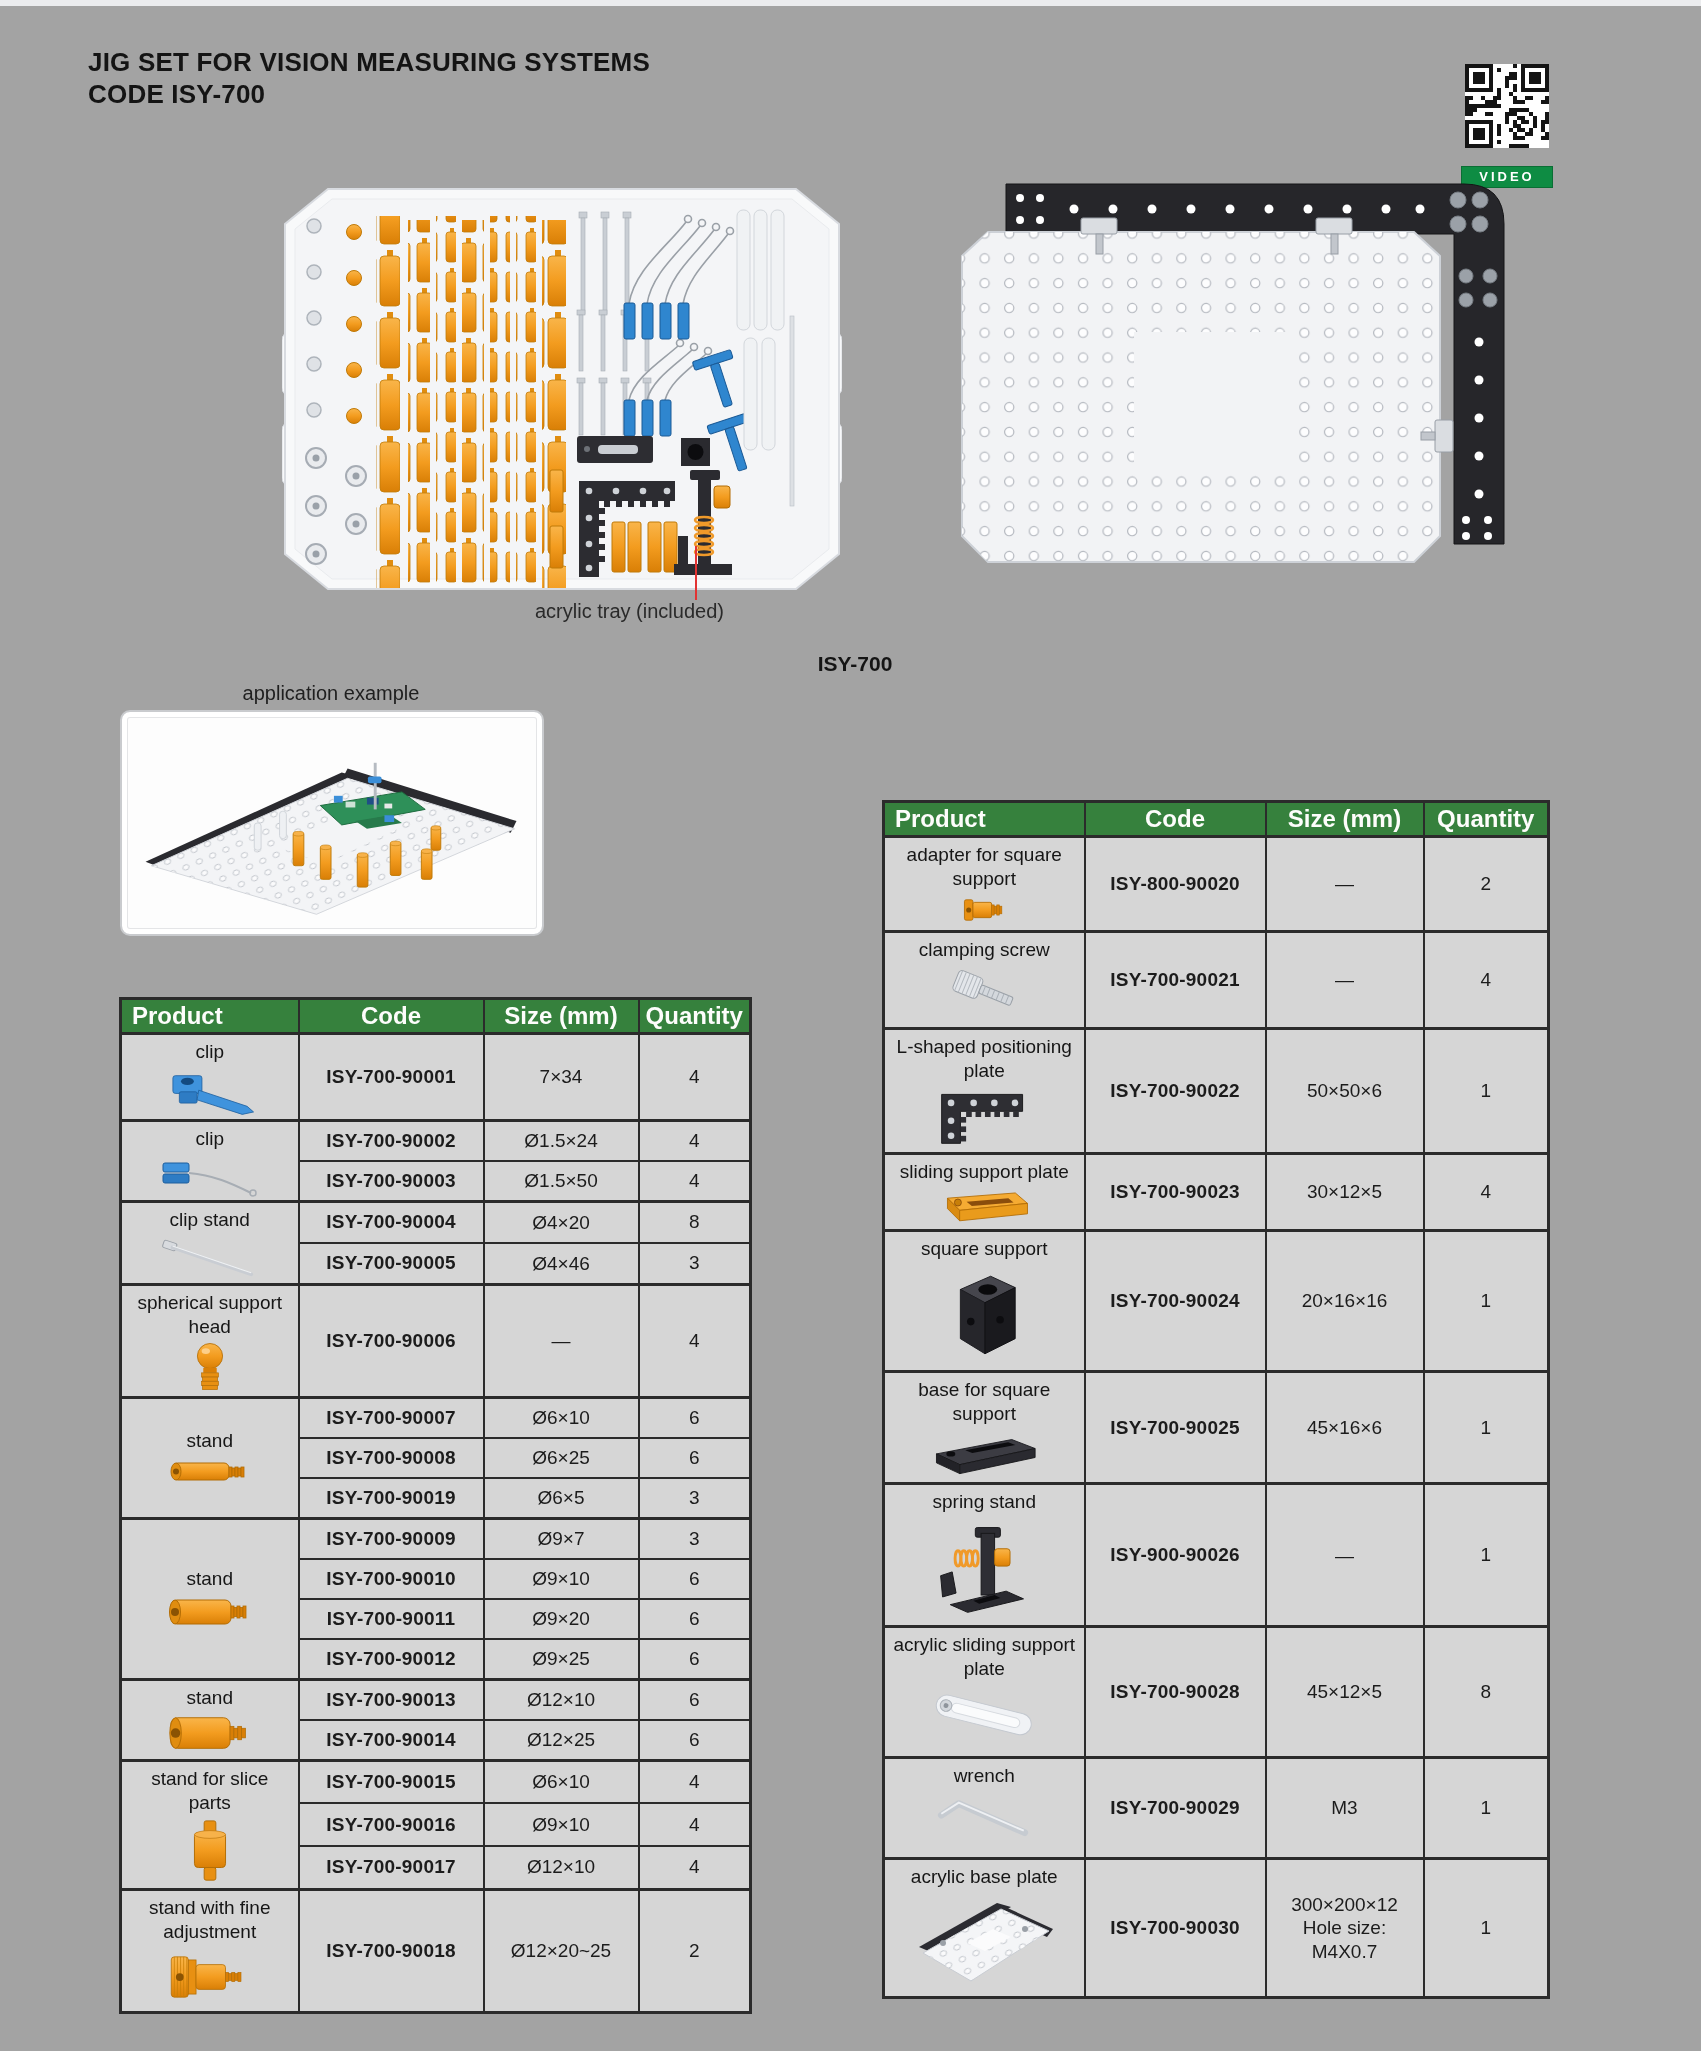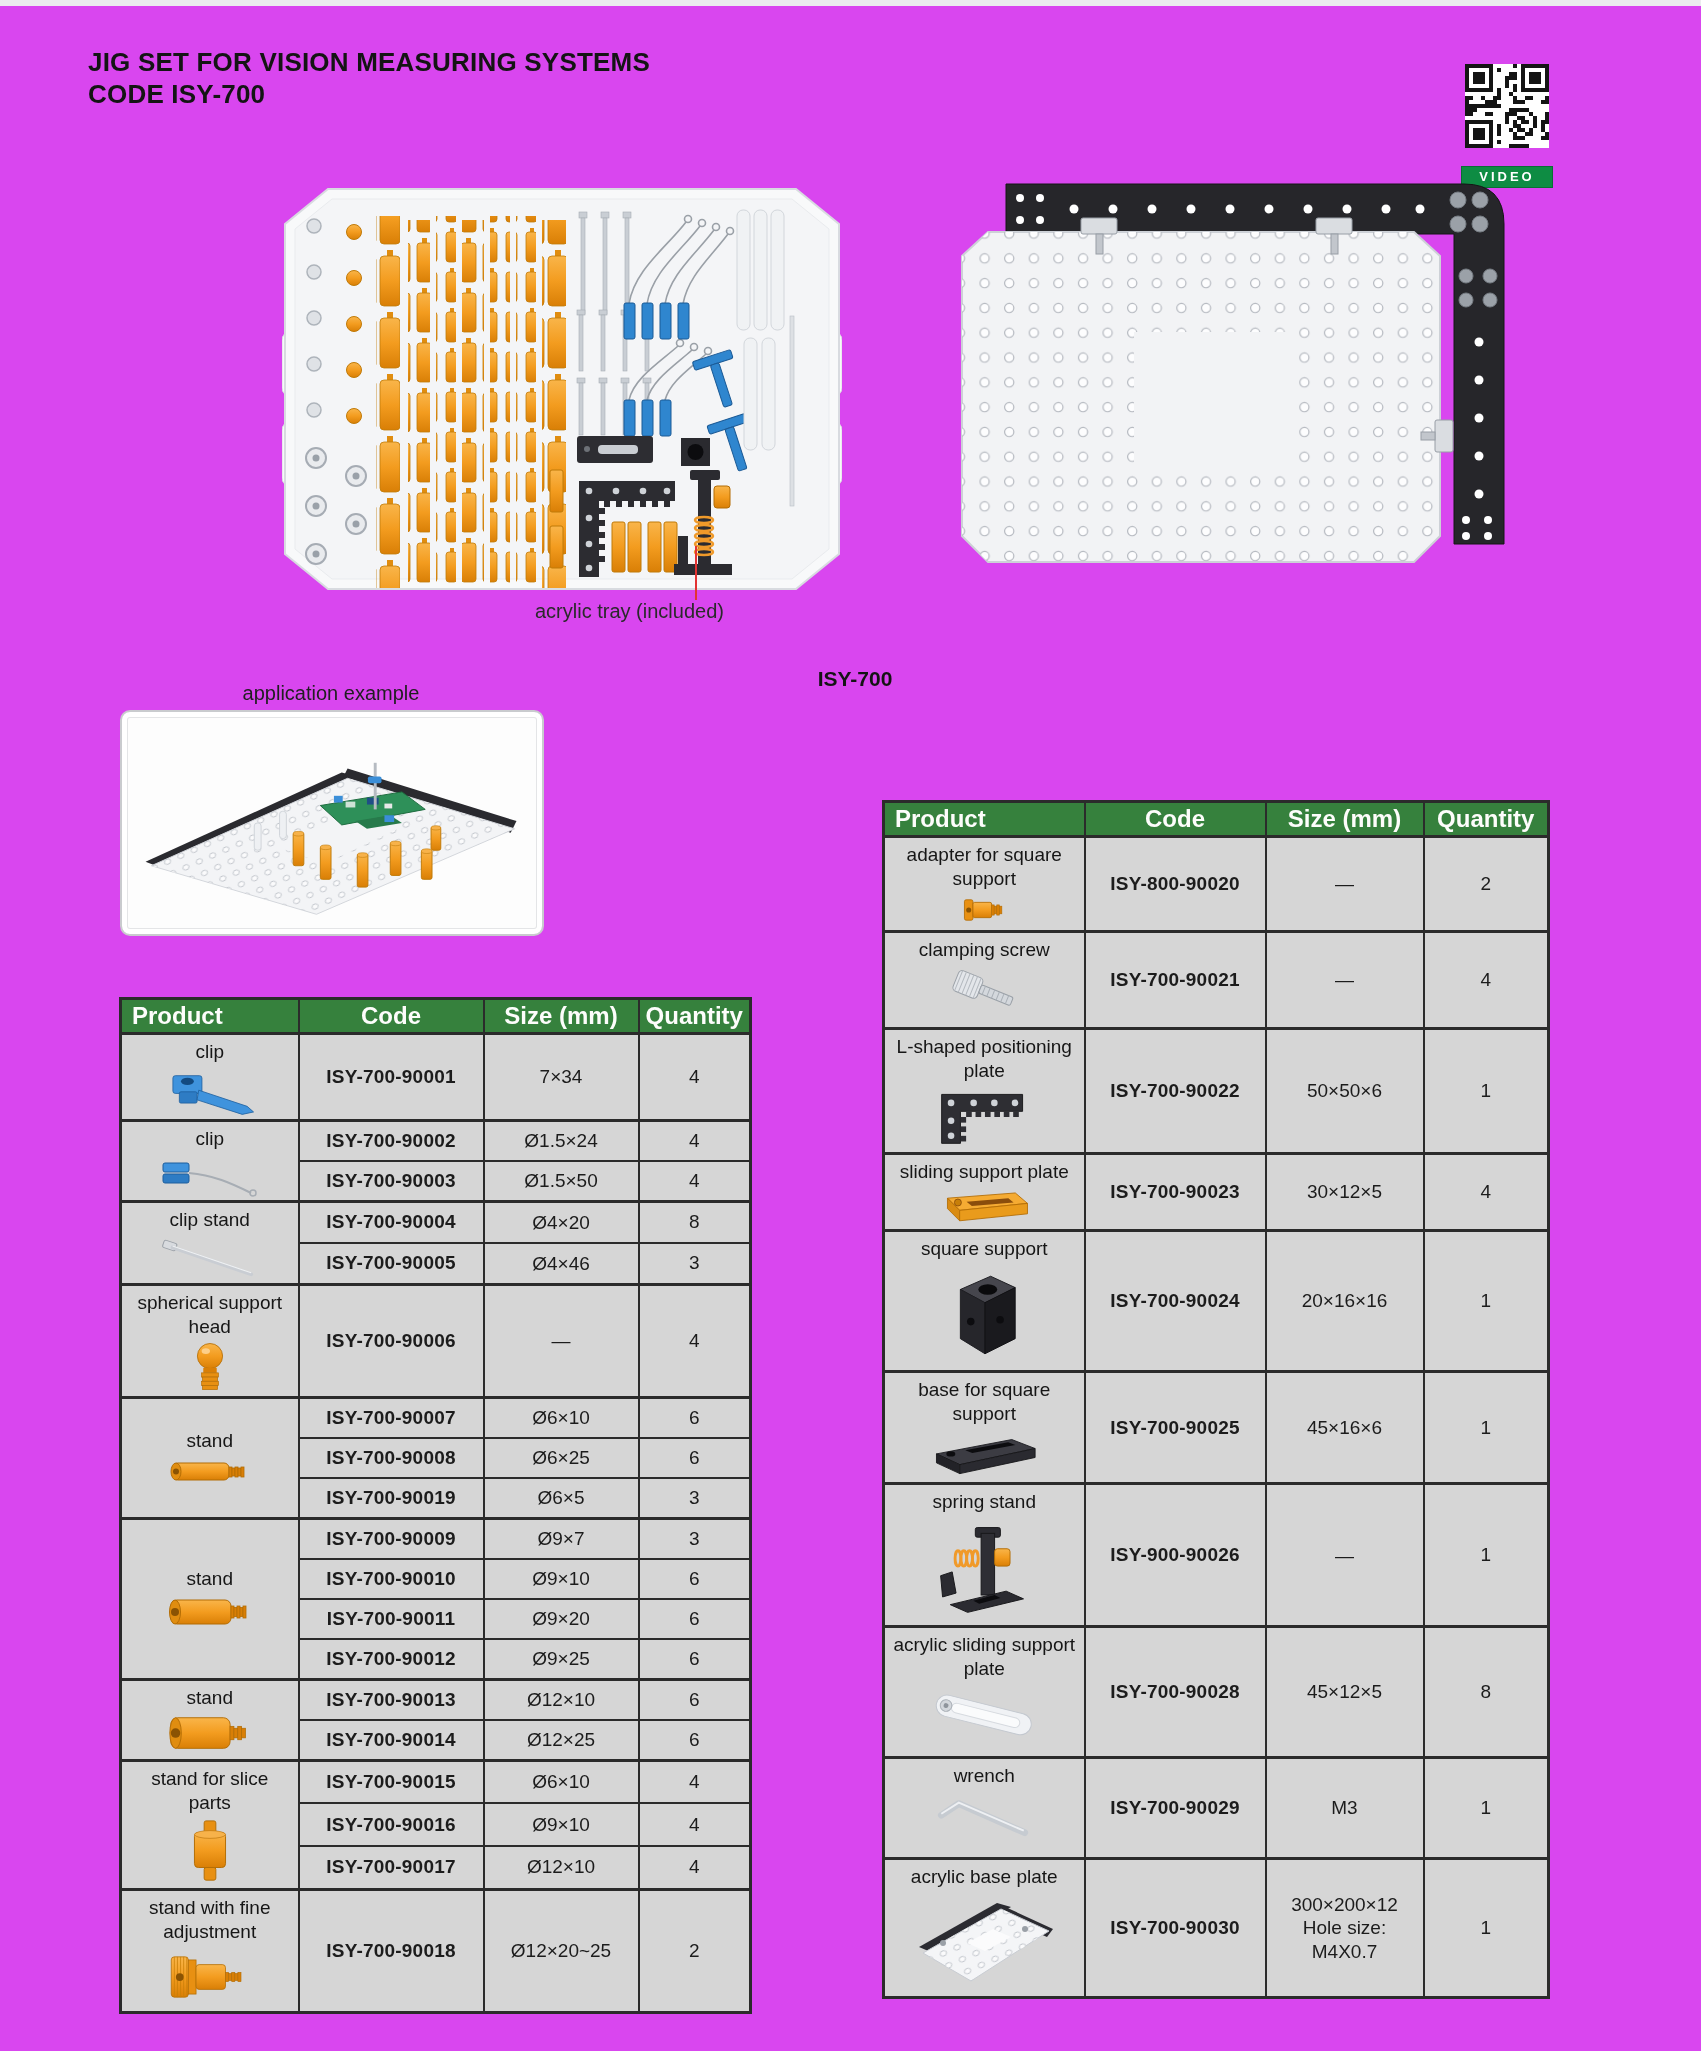--- a/index.html
+++ b/index.html
@@ -1,33 +1,33 @@
 <!DOCTYPE html>
 <html><head>
 <meta charset="utf-8">
 <style>
   html,body { margin:0; padding:0; background:#fff; }
-  .page { position:relative; width:1701px; height:2051px; background:#d946ef;
+  .page { position:relative; width:1701px; height:2051px; background:#a3a3a3;
           font-family:"Liberation Sans", sans-serif; color:#1f1f1f; overflow:hidden; }
   .top-rule { position:absolute; top:0; left:0; width:100%; height:6px; background:#ebecee; }
 
   .page-title { position:absolute; left:88px; top:46px; font-size:26px; font-weight:bold;
                 line-height:32px; color:#141414; letter-spacing:.2px; white-space:pre; }
 
   .qr-wrap { position:absolute; left:1461px; top:64px; width:92px; text-align:center; }
   .qr-box { width:84px; height:84px; margin:0 auto; background:#fff; }
   .video-badge { margin-top:14px; height:20px; background:#0e8c43; border:1px solid #0a6e34;
                  color:#fff; font-size:13px; font-weight:bold; letter-spacing:3px; line-height:20px; }
 
   #tray-fig { position:absolute; left:282px; top:186px; }
   #plate-fig { position:absolute; left:948px; top:172px; }
   .leader { position:absolute; left:695px; top:546px; width:2px; height:54px; background:#e23333; }
   .tray-caption { position:absolute; left:535px; top:600px; width:322px; text-align:left;
                   font-size:20px; color:#2a2a2a; }
-  .model-label { position:absolute; left:762px; top:667px; width:186px; text-align:center;
+  .model-label { position:absolute; left:762px; top:652px; width:186px; text-align:center;
                  font-size:21px; font-weight:bold; color:#141414; }
   .app-label { position:absolute; left:180px; top:682px; width:302px; text-align:center; font-size:20px; }
   .app-box { position:absolute; left:120px; top:710px; width:420px; height:222px;
              border:2px solid #c9cbce; border-radius:10px; background:#fdfdfd;
              box-shadow: inset 0 0 0 5px #ffffff, inset 0 0 0 6px #e4e5e7;
              display:flex; align-items:center; justify-content:center; }
 
   table.ptable { position:absolute; border-collapse:collapse; table-layout:fixed;
                  background:#d6d6d6; border:3px solid #2b2b2b; }
   #left-table  { left:119px; top:997px; width:630px; }

